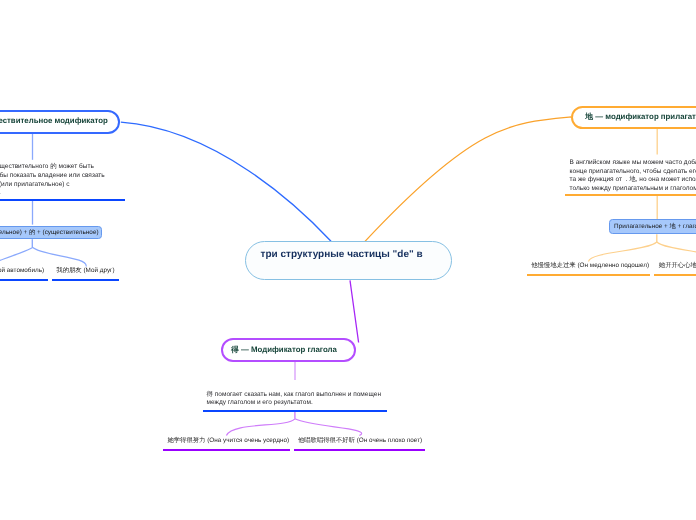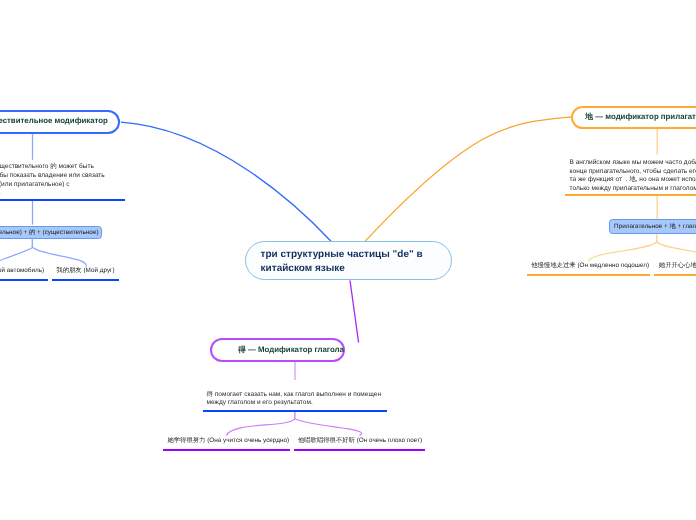--- a/index.html
+++ b/index.html
@@ -53,21 +53,20 @@
       <path d="M350,280.3 C353,302 356,325 358.6,342.5" fill="none" stroke="#a626f5" stroke-width="1.3"></path>
       <path d="M295,362 L295,380" fill="none" stroke="#d79bfb" stroke-width="1.3"></path>
       <path d="M294.9,411.9 L294.9,418.8" fill="none" stroke="#cf7dfa" stroke-width="1.35"></path>
       <path d="M294.9,418.8 C286.42,427.92 232.64,421.69 226.4,435.5" fill="none" stroke="#cf7dfa" stroke-width="1.2"></path>
       <path d="M294.9,418.8 C313.88,427.38 373.92,428.11 359.4,435.5" fill="none" stroke="#cf7dfa" stroke-width="1.2"></path>
     </g>
   </svg>
 
   <div class="rootnode" style="left:245px;top:241px;width:207px;height:39px;padding:6.2px 0 0 14.6px;">
     <div>три структурные частицы "de" в</div>
-    <div>китайском языке</div>
   </div>
 
   <div class="topic" style="left:-53.3px;top:110.3px;width:173.3px;height:23.4px;border-color:#3569ff;padding-left:13.1px;">
     <span>的 — Существительное модификатор</span>
   </div>
   <div class="desc" style="left:-56px;top:163.4px;">
       <div>Стоящая перед существительного 的 может быть</div>
       <div>использована, чтобы показать владение или связать</div>
       <div>существительное (или прилагательное) с</div>
       <div>существительным.</div>
@@ -100,21 +99,21 @@
   </div>
   <div class="leaf" style="left:531.3px;top:261.4px;">
     <span>他慢慢地走过来 (Он медленно подошел)</span>
   </div>
   <div class="uline" style="left:526.5px;top:274px;width:123.9px;background:#ffab33;"></div>
   <div class="leaf" style="left:658.8px;top:261.4px;">
     <span>她开开心心地笑了 (Она радостно смеялась)</span>
   </div>
   <div class="uline" style="left:654px;top:274px;width:123.9px;background:#ffab33;"></div>
 
-  <div class="topic" style="left:210px;top:338.4px;width:135px;height:23.6px;border-color:#b44dff;padding-left:26px;">
+  <div class="topic" style="left:221px;top:338.4px;width:135px;height:23.6px;border-color:#b44dff;padding-left:8px;">
     <span>得 — Модификатор глагола</span>
   </div>
   <div class="desc" style="left:206.5px;top:390.8px;">
       <div>得 помогает сказать нам, как глагол выполнен и помещен</div>
       <div>между глаголом и его результатом.</div>
     </div>
   <div class="uline" style="left:203px;top:409.8px;width:184.2px;background:#0a46ff;"></div>
   <div class="leaf" style="left:167.4px;top:436.4px;">
     <span>她学得很努力 (Она учится очень усердно)</span>
   </div>

